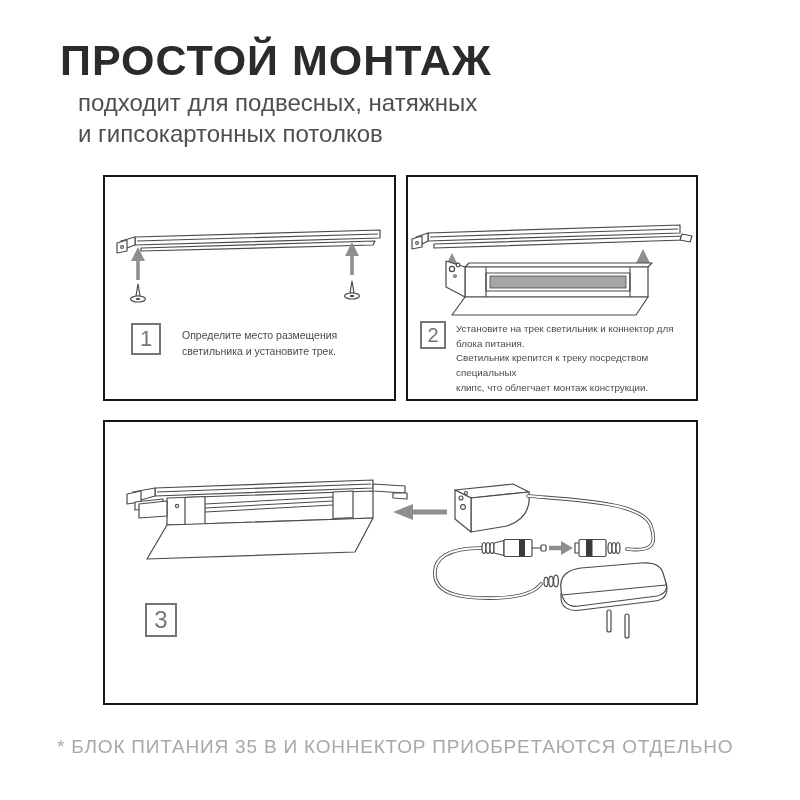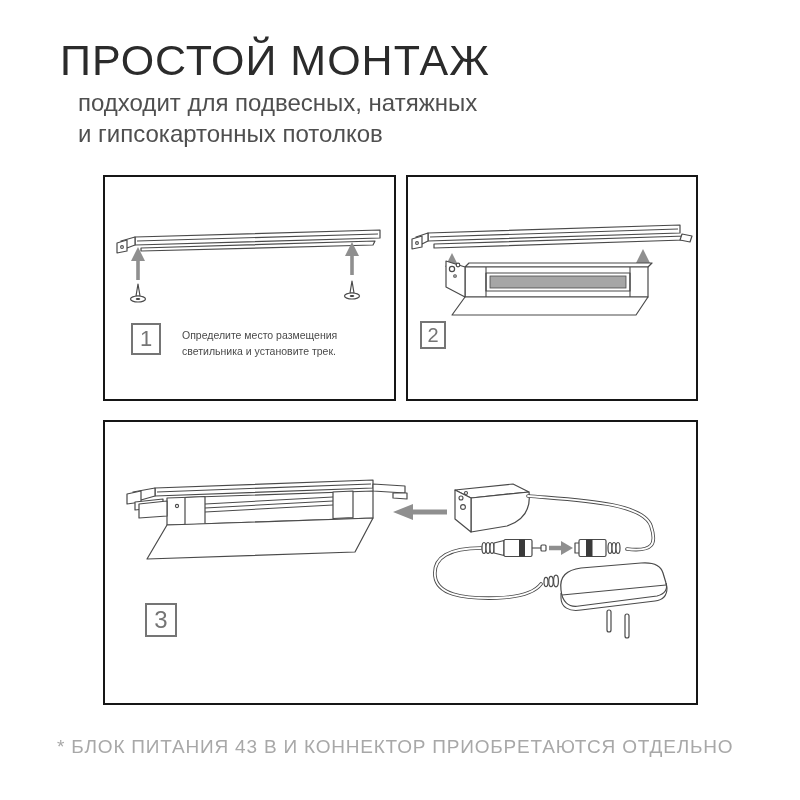--- a/index.html
+++ b/index.html
@@ -14,21 +14,21 @@
     --footnote: #a8a8a8;
   }
   * { margin:0; padding:0; box-sizing:border-box; }
   html,body { background:#fff; }
   body {
     width:800px; height:800px; position:relative; overflow:hidden;
     font-family:"Liberation Sans", sans-serif;
   }
   .title {
     position:absolute; left:60px; top:36px;
-    font-size:43px; font-weight:400; letter-spacing:1px;
+    font-size:43px; font-weight:700; letter-spacing:1px;
     color:var(--title); white-space:nowrap;
   }
   .subtitle {
     position:absolute; left:62px; top:88px;
     font-size:24px; font-weight:400; line-height:1.29;
     color:var(--subtitle); white-space:pre-line;margin-left:16px;
   }
   .panel {
     position:absolute; border:2px solid var(--panel-border); background:#fff;
   }
@@ -149,20 +149,23 @@
         <g>
           <polygon class="ln" points="38,84 57,90 57,120 38,110"></polygon>
           <circle class="ln" cx="44" cy="92" r="2.6"></circle>
           <circle class="ln" cx="50" cy="88" r="1.8"></circle>
           <circle class="lnn" cx="47" cy="99" r="1.3"></circle>
         </g>
       </g>
     </svg>
     <div class="step-row">
       <div class="step-num">2</div>
+      <div class="step-text">Установите на трек светильник и коннектор для блока питания.
+Светильник крепится к треку посредством специальных
+клипс, что облегчает монтаж конструкции.</div>
     </div>
   </div>
 
   <div class="panel" id="panel3">
     <svg width="591" height="281" viewBox="0 0 591 281">
 
       <g>
         <polygon class="ln" points="50,66 268,58 268,66 50,74"></polygon>
         <line class="lnn" x1="52" y1="70" x2="266" y2="62"></line>
         <polygon class="ln" points="28,70 50,66 50,74 36,78"></polygon>
@@ -239,15 +242,15 @@
         <line class="lnn" x1="457" y1="173" x2="561" y2="163"></line>
         <rect class="ln" x="502" y="188" width="4" height="22" rx="2"></rect>
         <rect class="ln" x="520" y="192" width="4" height="24" rx="2"></rect>
       </g>
     </svg>
     <div class="step-row">
       <div class="step-num">3</div>
     </div>
   </div>
 
-  <p class="footnote">* БЛОК ПИТАНИЯ 43 В И КОННЕКТОР ПРИОБРЕТАЮТСЯ ОТДЕЛЬНО</p>
+  <p class="footnote">* БЛОК ПИТАНИЯ 35 В И КОННЕКТОР ПРИОБРЕТАЮТСЯ ОТДЕЛЬНО</p>
 
 </div>
 
 </body></html>

